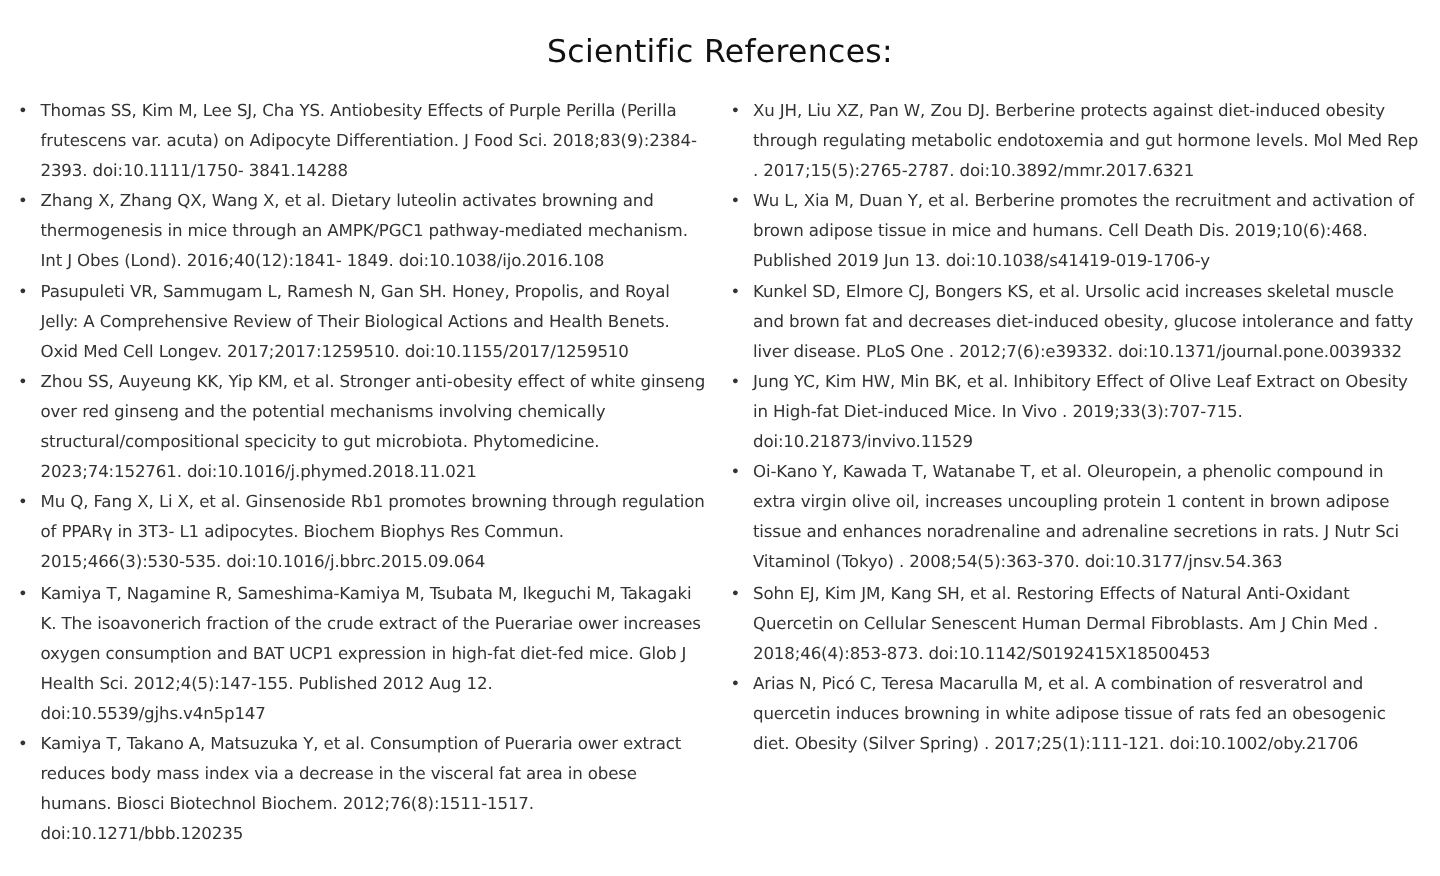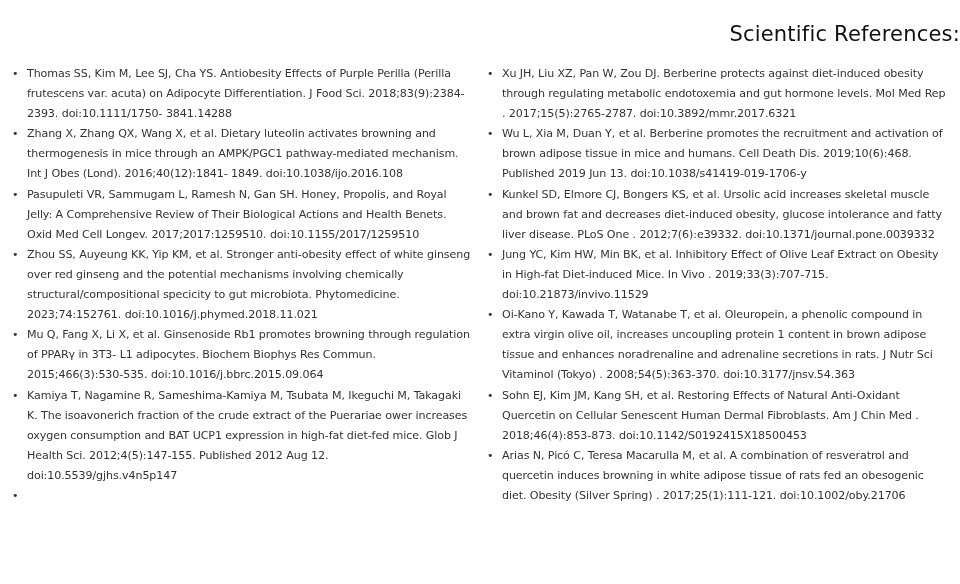--- a/index.html
+++ b/index.html
@@ -1,39 +1,39 @@
 <!DOCTYPE html>
 <html><head>
 <meta charset="utf-8">
 <style>
   html, body { margin: 0; padding: 0; background: #ffffff; }
   body { width: 960px; height: 584px; overflow: hidden; position: relative;
          font-family: "DejaVu Sans", sans-serif; color: #2e2e2e; }
-  .title { position: absolute; top: 8px; left: 0; width: 960px; text-align: right;
+  .title { position: absolute; top: 8px; left: 0; width: 960px; text-align: center;
            font-size: 21px; color: #111; font-weight: 400; letter-spacing: 0.2px; }
   .col { position: absolute; top: 64px; list-style: none; margin: 0; padding: 0; }
   .col.left { left: 12px; width: 462px; }
   .col.right { left: 487px; width: 462px; }
   .col li { position: relative; padding-left: 15px; font-size: 11.1px; line-height: 20.1px;
             color: #333; letter-spacing: -0.1px; }
   .col li .bullet { position: absolute; left: 0; top: 0; font-size: 11px; color: #333; }
 </style>
 </head>
 <body>
 
 <h1 class="title">Scientific References:</h1>
 
 <ul class="col left">
   <li><span class="bullet">•</span><span>Thomas SS, Kim M, Lee SJ, Cha YS. Antiobesity Effects of Purple Perilla (Perilla frutescens var. acuta) on Adipocyte Differentiation. J Food Sci. 2018;83(9):2384-2393. doi:10.1111/1750- 3841.14288</span></li>
   <li><span class="bullet">•</span><span>Zhang X, Zhang QX, Wang X, et al. Dietary luteolin activates browning and thermogenesis in mice through an AMPK/PGC1 pathway-mediated mechanism. Int J Obes (Lond). 2016;40(12):1841- 1849. doi:10.1038/ijo.2016.108</span></li>
   <li><span class="bullet">•</span><span>Pasupuleti VR, Sammugam L, Ramesh N, Gan SH. Honey, Propolis, and Royal Jelly: A Comprehensive Review of Their Biological Actions and Health Benets. Oxid Med Cell Longev. 2017;2017:1259510. doi:10.1155/2017/1259510</span></li>
   <li><span class="bullet">•</span><span>Zhou SS, Auyeung KK, Yip KM, et al. Stronger anti-obesity effect of white ginseng over red ginseng and the potential mechanisms involving chemically structural/compositional specicity to gut microbiota. Phytomedicine. 2023;74:152761. doi:10.1016/j.phymed.2018.11.021</span></li>
   <li><span class="bullet">•</span><span>Mu Q, Fang X, Li X, et al. Ginsenoside Rb1 promotes browning through regulation of PPARγ in 3T3- L1 adipocytes. Biochem Biophys Res Commun. 2015;466(3):530-535. doi:10.1016/j.bbrc.2015.09.064</span></li>
   <li><span class="bullet">•</span><span>Kamiya T, Nagamine R, Sameshima-Kamiya M, Tsubata M, Ikeguchi M, Takagaki K. The isoavonerich fraction of the crude extract of the Puerariae ower increases oxygen consumption and BAT UCP1 expression in high-fat diet-fed mice. Glob J Health Sci. 2012;4(5):147-155. Published 2012 Aug 12. doi:10.5539/gjhs.v4n5p147</span></li>
-  <li><span class="bullet">•</span></li>
+  <li><span class="bullet">•</span><span>Kamiya T, Takano A, Matsuzuka Y, et al. Consumption of Pueraria ower extract reduces body mass index via a decrease in the visceral fat area in obese humans. Biosci Biotechnol Biochem. 2012;76(8):1511-1517. doi:10.1271/bbb.120235</span></li>
 </ul>
 
 <ul class="col right">
   <li><span class="bullet">•</span><span>Xu JH, Liu XZ, Pan W, Zou DJ. Berberine protects against diet-induced obesity through regulating metabolic endotoxemia and gut hormone levels. Mol Med Rep . 2017;15(5):2765-2787. doi:10.3892/mmr.2017.6321</span></li>
   <li><span class="bullet">•</span><span>Wu L, Xia M, Duan Y, et al. Berberine promotes the recruitment and activation of brown adipose tissue in mice and humans. Cell Death Dis. 2019;10(6):468. Published 2019 Jun 13. doi:10.1038/s41419-019-1706-y</span></li>
   <li><span class="bullet">•</span><span>Kunkel SD, Elmore CJ, Bongers KS, et al. Ursolic acid increases skeletal muscle and brown fat and decreases diet-induced obesity, glucose intolerance and fatty liver disease. PLoS One . 2012;7(6):e39332. doi:10.1371/journal.pone.0039332</span></li>
   <li><span class="bullet">•</span><span>Jung YC, Kim HW, Min BK, et al. Inhibitory Effect of Olive Leaf Extract on Obesity in High-fat Diet-induced Mice. In Vivo . 2019;33(3):707-715. doi:10.21873/invivo.11529</span></li>
   <li><span class="bullet">•</span><span>Oi-Kano Y, Kawada T, Watanabe T, et al. Oleuropein, a phenolic compound in extra virgin olive oil, increases uncoupling protein 1 content in brown adipose tissue and enhances noradrenaline and adrenaline secretions in rats. J Nutr Sci Vitaminol (Tokyo) . 2008;54(5):363-370. doi:10.3177/jnsv.54.363</span></li>
   <li><span class="bullet">•</span><span>Sohn EJ, Kim JM, Kang SH, et al. Restoring Effects of Natural Anti-Oxidant Quercetin on Cellular Senescent Human Dermal Fibroblasts. Am J Chin Med . 2018;46(4):853-873. doi:10.1142/S0192415X18500453</span></li>
   <li><span class="bullet">•</span><span>Arias N, Picó C, Teresa Macarulla M, et al. A combination of resveratrol and quercetin induces browning in white adipose tissue of rats fed an obesogenic diet. Obesity (Silver Spring) . 2017;25(1):111-121. doi:10.1002/oby.21706</span></li>

